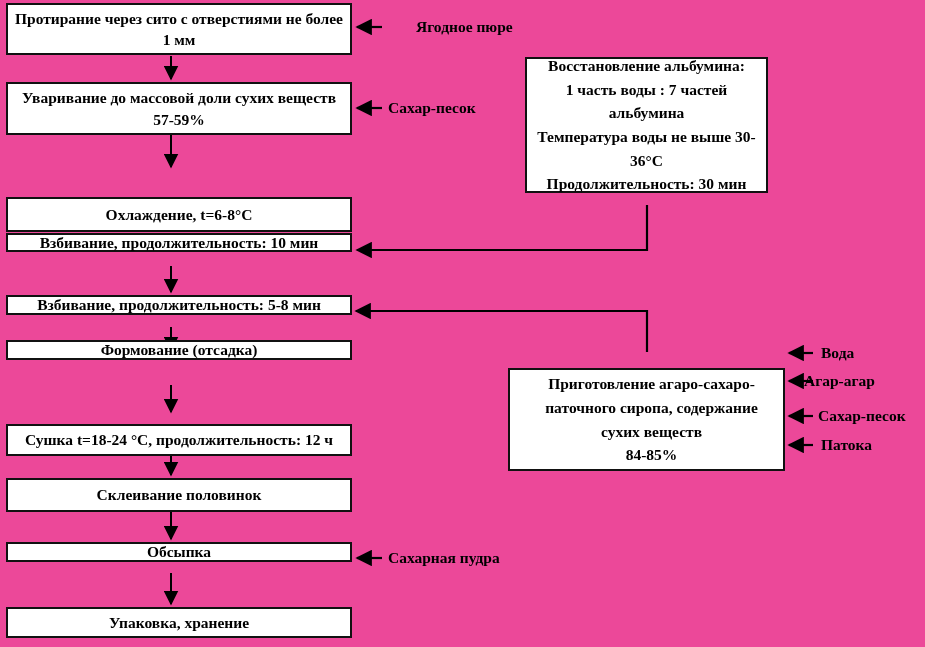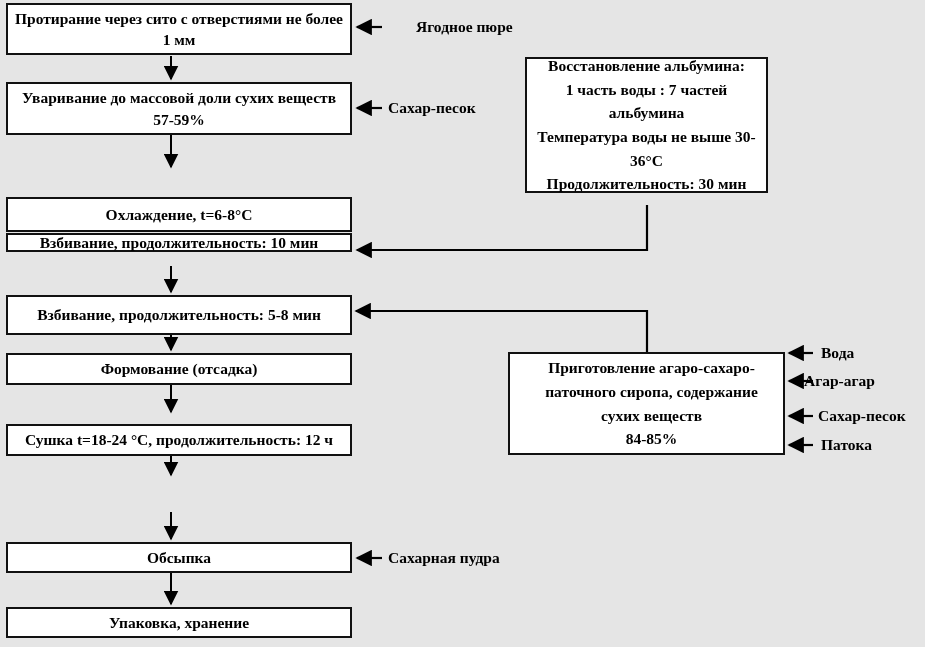--- a/index.html
+++ b/index.html
@@ -1,20 +1,20 @@
 <!DOCTYPE html>
 <html><head>
 <meta charset="utf-8">
 <style>
   html, body { margin: 0; padding: 0; background: #ffffff; }
   .canvas {
     position: relative;
     width: 925px;
     height: 647px;
-    background: #e5e5e5;
+    background: #ec4899;
     font-family: "Liberation Serif", "DejaVu Serif", serif;
     font-weight: bold;
     color: #000000;
     overflow: hidden;
   }
   .lines-overlay {
     position: absolute;
     left: 0; top: 0;
     width: 925px; height: 647px;
     pointer-events: none;
@@ -79,36 +79,37 @@
       <path d="M813,381 L789,381" marker-end="url(#arrow)"></path>
       <path d="M813,416 L789,416" marker-end="url(#arrow)"></path>
       <path d="M813,445 L789,445" marker-end="url(#arrow)"></path>
     </g>
   </svg>
 
   <div class="box step" style="top:3px; height:52px;">Протирание через сито с отверстиями не более 1 мм</div>
   <div class="box step" style="top:82px; height:53px;">Уваривание до массовой доли сухих веществ 57-59%</div>
   <div class="box step" style="top:170px; height:35px;margin-top:27px;">Охлаждение, t=6-8°С</div>
   <div class="box step" style="top:233px; height:19px;">Взбивание, продолжительность: 10 мин</div>
-  <div class="box step" style="top:295px; height:40px;">Взбивание, продолжительность: 5-8 мин</div>
-  <div class="box step" style="top:353px; height:32px;">Формование (отсадка)</div>
+  <div class="box step" style="top:295px; height:20px;">Взбивание, продолжительность: 5-8 мин</div>
+  <div class="box step" style="top:340px; height:20px;">Формование (отсадка)</div>
   <div class="box step" style="top:424px; height:32px;">Сушка t=18-24 °С, продолжительность: 12 ч</div>
-  <div class="box step" style="top:542px; height:31px;">Обсыпка</div>
+  <div class="box step" style="top:478px; height:34px;">Склеивание половинок</div>
+  <div class="box step" style="top:542px; height:20px;">Обсыпка</div>
   <div class="box step" style="top:607px; height:31px;">Упаковка, хранение</div>
 
   <div class="box side-box" style="left:525px; top:57px; width:243px; height:136px;">
     <div>Восстановление альбумина:</div>
     <div>1 часть воды : 7 частей</div>
     <div>альбумина</div>
     <div>Температура воды не выше 30-</div>
     <div>36°С</div>
     <div>Продолжительность: 30 мин</div>
   </div>
 
-  <div class="box side-box" style="left:508px; top:352px; width:277px; height:103px;padding-left:16px;">
+  <div class="box side-box" style="left:508px; top:368px; width:277px; height:103px;padding-left:16px;">
     <div>Приготовление агаро-сахаро-</div>
     <div>паточного сиропа, содержание</div>
     <div>сухих веществ</div>
     <div>84-85%</div>
   </div>
 
   <div class="ing-label" style="left:388px; top:27px;margin-left:28px;">Ягодное пюре</div>
   <div class="ing-label" style="left:388px; top:108px;">Сахар-песок</div>
   <div class="ing-label" style="left:388px; top:558px;">Сахарная пудра</div>
   <div class="ing-label" style="left:821px; top:353px;">Вода</div>

